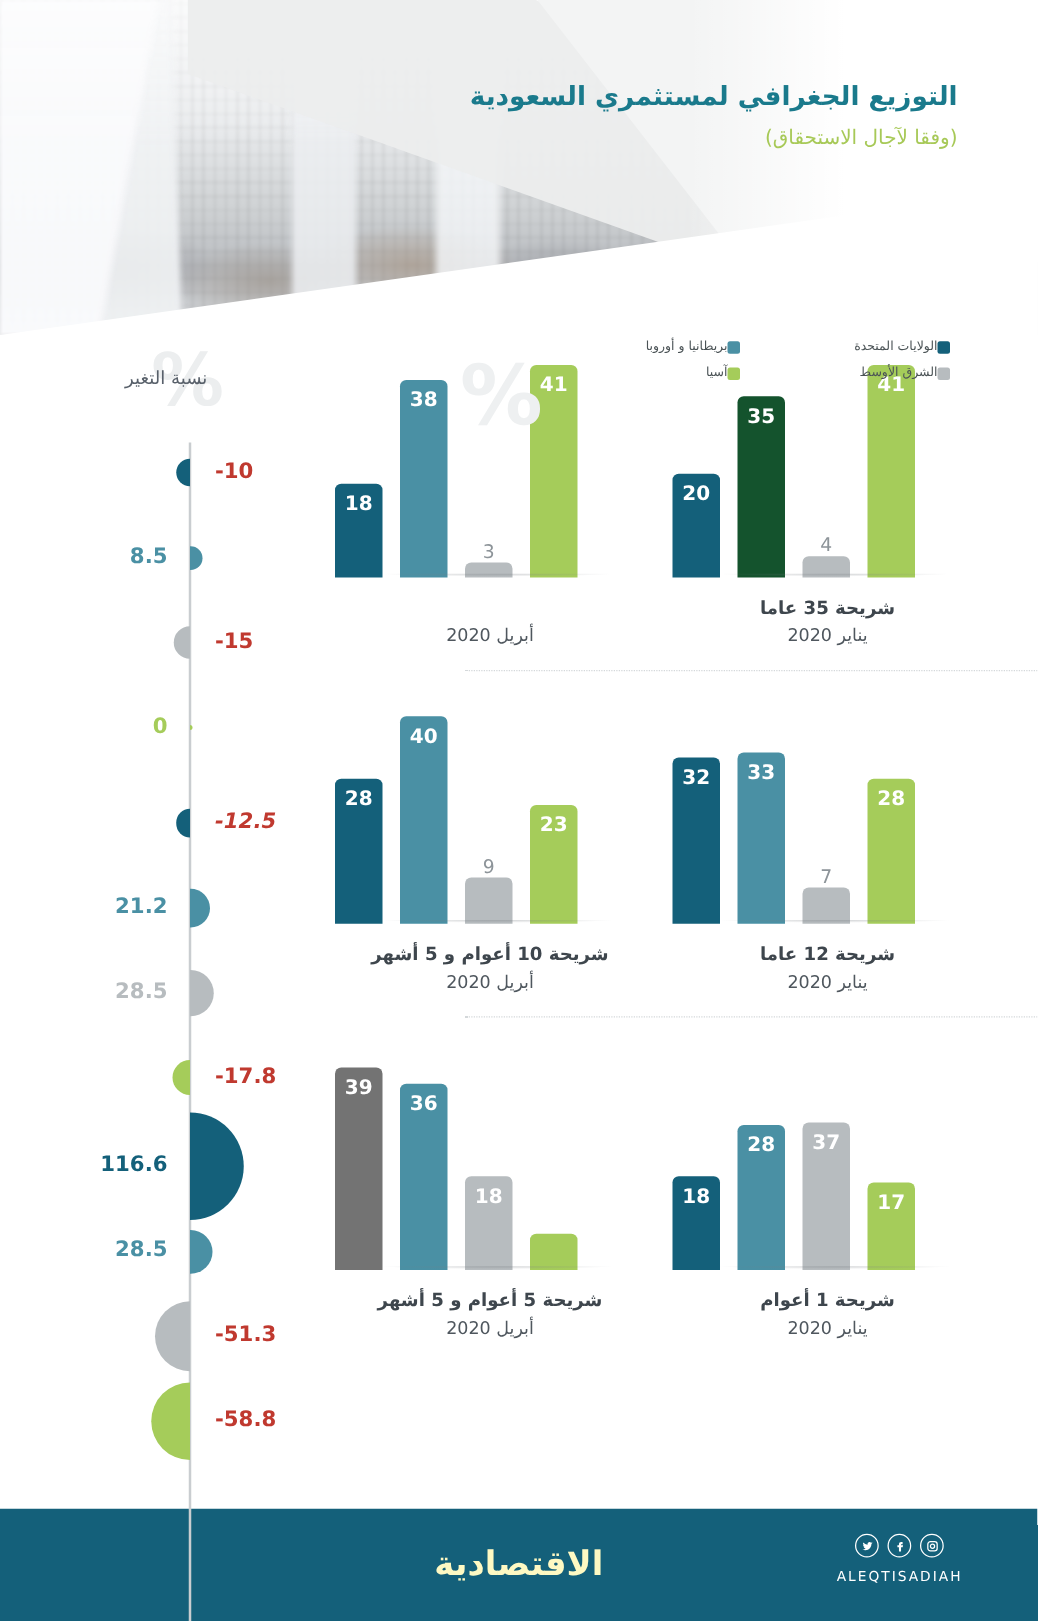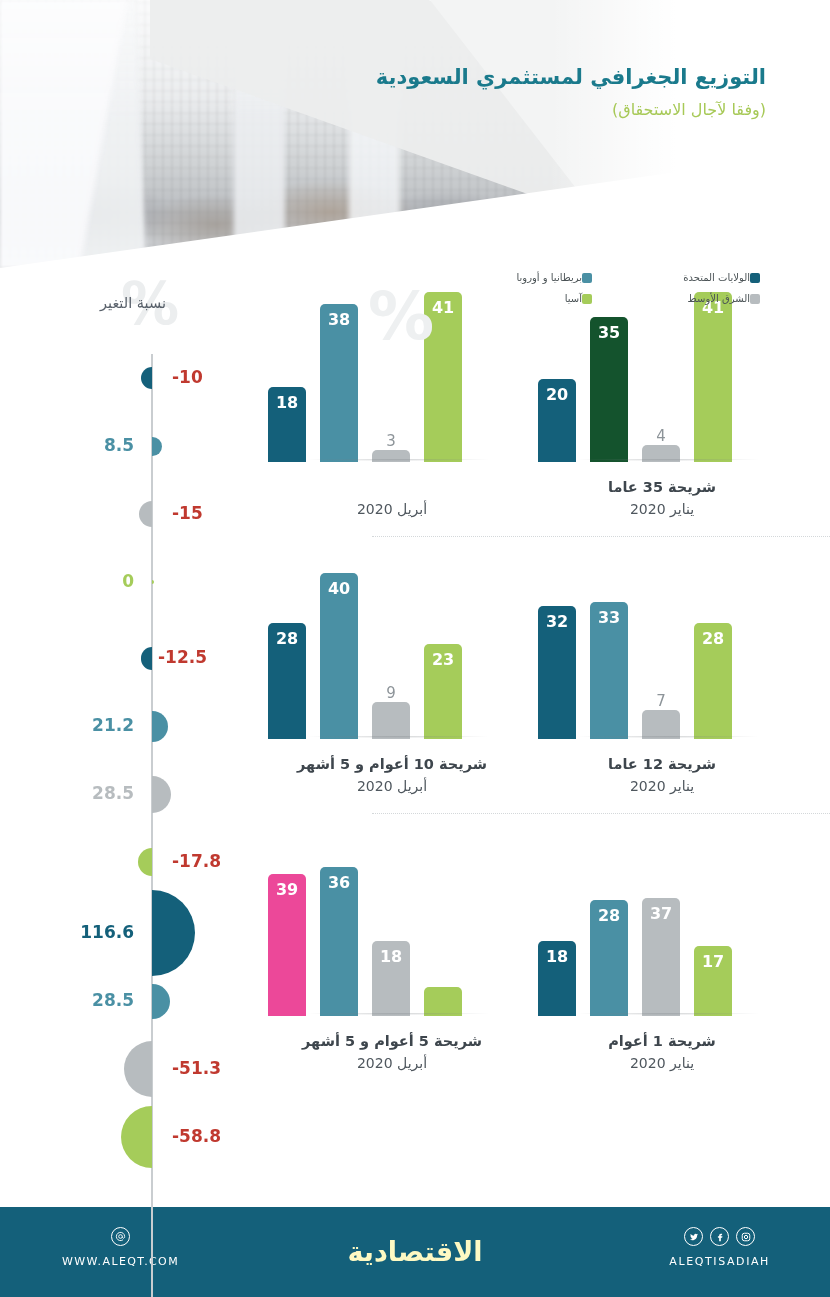--- a/index.html
+++ b/index.html
@@ -176,21 +176,21 @@
   <div id="markers-host">
       <div class="m-dot neg" style="width: 11px; height: 22px; top: 99px; position: absolute; background: rgb(20, 96, 122); left: 141px;"></div>
       <div class="m-label red" style="position: absolute; top: 99px; left: 172px;">10-</div>
       <div class="m-dot pos" style="width: 9.5px; height: 19px; top: 168.5px; position: absolute; background: rgb(74, 144, 164); left: 152px;"></div>
       <div class="m-label" style="position: absolute; top: 167px; right: 96px; color: rgb(74, 144, 164);">8.5</div>
       <div class="m-dot neg" style="width: 13px; height: 26px; top: 233px; position: absolute; background: rgb(183, 188, 191); left: 139px;"></div>
       <div class="m-label red" style="position: absolute; top: 235px; left: 172px;">15-</div>
       <div class="m-dot pos" style="width: 2px; height: 4px; top: 312px; position: absolute; background: rgb(165, 204, 90); left: 152px;"></div>
       <div class="m-label" style="position: absolute; top: 303px; right: 96px; color: rgb(165, 204, 90);">0</div>
       <div class="m-dot neg" style="width: 11.5px; height: 23px; top: 378.5px; position: absolute; background: rgb(20, 96, 122); left: 140.5px;"></div>
-      <div class="m-label red" style="position: absolute; top: 379px; left: 158px;">12.5-</div>
+      <div class="m-label red" style="position: absolute; top: 379px; left: 172px; font-style: italic;">12.5-</div>
       <div class="m-dot pos" style="width: 15.5px; height: 31px; top: 442.5px; position: absolute; background: rgb(74, 144, 164); left: 152px;"></div>
       <div class="m-label" style="position: absolute; top: 447px; right: 96px; color: rgb(74, 144, 164);">21.2</div>
       <div class="m-dot pos" style="width: 18.5px; height: 37px; top: 507.5px; position: absolute; background: rgb(183, 188, 191); left: 152px;"></div>
       <div class="m-label" style="position: absolute; top: 515px; right: 96px; color: rgb(183, 188, 191);">28.5</div>
       <div class="m-dot neg" style="width: 14px; height: 28px; top: 580px; position: absolute; background: rgb(165, 204, 90); left: 138px;"></div>
       <div class="m-label red" style="position: absolute; top: 583px; left: 172px;">17.8-</div>
       <div class="m-dot pos" style="width: 43px; height: 86px; top: 622px; position: absolute; background: rgb(20, 96, 122); left: 152px;"></div>
       <div class="m-label" style="position: absolute; top: 654px; right: 96px; color: rgb(20, 96, 122);">116.6</div>
       <div class="m-dot pos" style="width: 17.5px; height: 35px; top: 715.5px; position: absolute; background: rgb(74, 144, 164); left: 152px;"></div>
       <div class="m-label" style="position: absolute; top: 722px; right: 96px; color: rgb(74, 144, 164);">28.5</div>
@@ -349,21 +349,21 @@
         </div>
         <div class="baseline"></div>
         <div class="chart-label">
           <div class="cl-1">شريحة 1 أعوام</div>
           <div class="cl-2">يناير 2020</div>
         </div>
       </div>
       <div class="chart-cell">
         <div class="bars">
           <div class="bar-wrap">
-            <div class="bar" style="height: 142px; background: #ec4899;">
+            <div class="bar" style="height: 162px; background: #737373;">
               <span class="bv">39</span>
             </div>
           </div>
           <div class="bar-wrap">
             <div class="bar" style="height: 149px; background: rgb(74, 144, 164);">
               <span class="bv">36</span>
             </div>
           </div>
           <div class="bar-wrap">
             <div class="bar gray" style="height: 75px; background: rgb(183, 188, 191);">
@@ -404,24 +404,13 @@
         <svg width="10" height="10" viewBox="0 0 24 24" fill="#fff">
           <path d="M22 5.9c-.7.3-1.5.5-2.3.6.8-.5 1.4-1.3 1.7-2.2-.8.5-1.6.8-2.5 1a4 4 0 0 0-6.8 3.6A11.3 11.3 0 0 1 3.9 4.6a4 4 0 0 0 1.2 5.3c-.6 0-1.2-.2-1.8-.5a4 4 0 0 0 3.2 3.9c-.6.2-1.2.2-1.8.1a4 4 0 0 0 3.7 2.8A8 8 0 0 1 2 17.9a11.3 11.3 0 0 0 6.1 1.8c7.4 0 11.4-6.1 11.4-11.4v-.5c.8-.6 1.5-1.3 2-2z"></path>
         </svg>
       </div>
     </div>
     <div class="f-cap">ALEQTISADIAH</div>
   </div>
 
   <div class="f-mid">الاقتصادية</div>
 
-  <div class="f-right">
-    <div class="f-icons">
-      <div class="f-ic">
-        <svg width="11" height="11" viewBox="0 0 24 24" fill="none" stroke="#fff" stroke-width="2">
-          <circle cx="12" cy="12" r="4"></circle>
-            <path d="M16 12v2a3 3 0 0 0 5 0v-2a9 9 0 1 0-3.5 7.1"></path>
-        </svg>
-      </div>
-    </div>
-    <div class="f-cap">WWW.ALEQT.COM</div>
-  </div>
 </div>
 
 </body></html>

